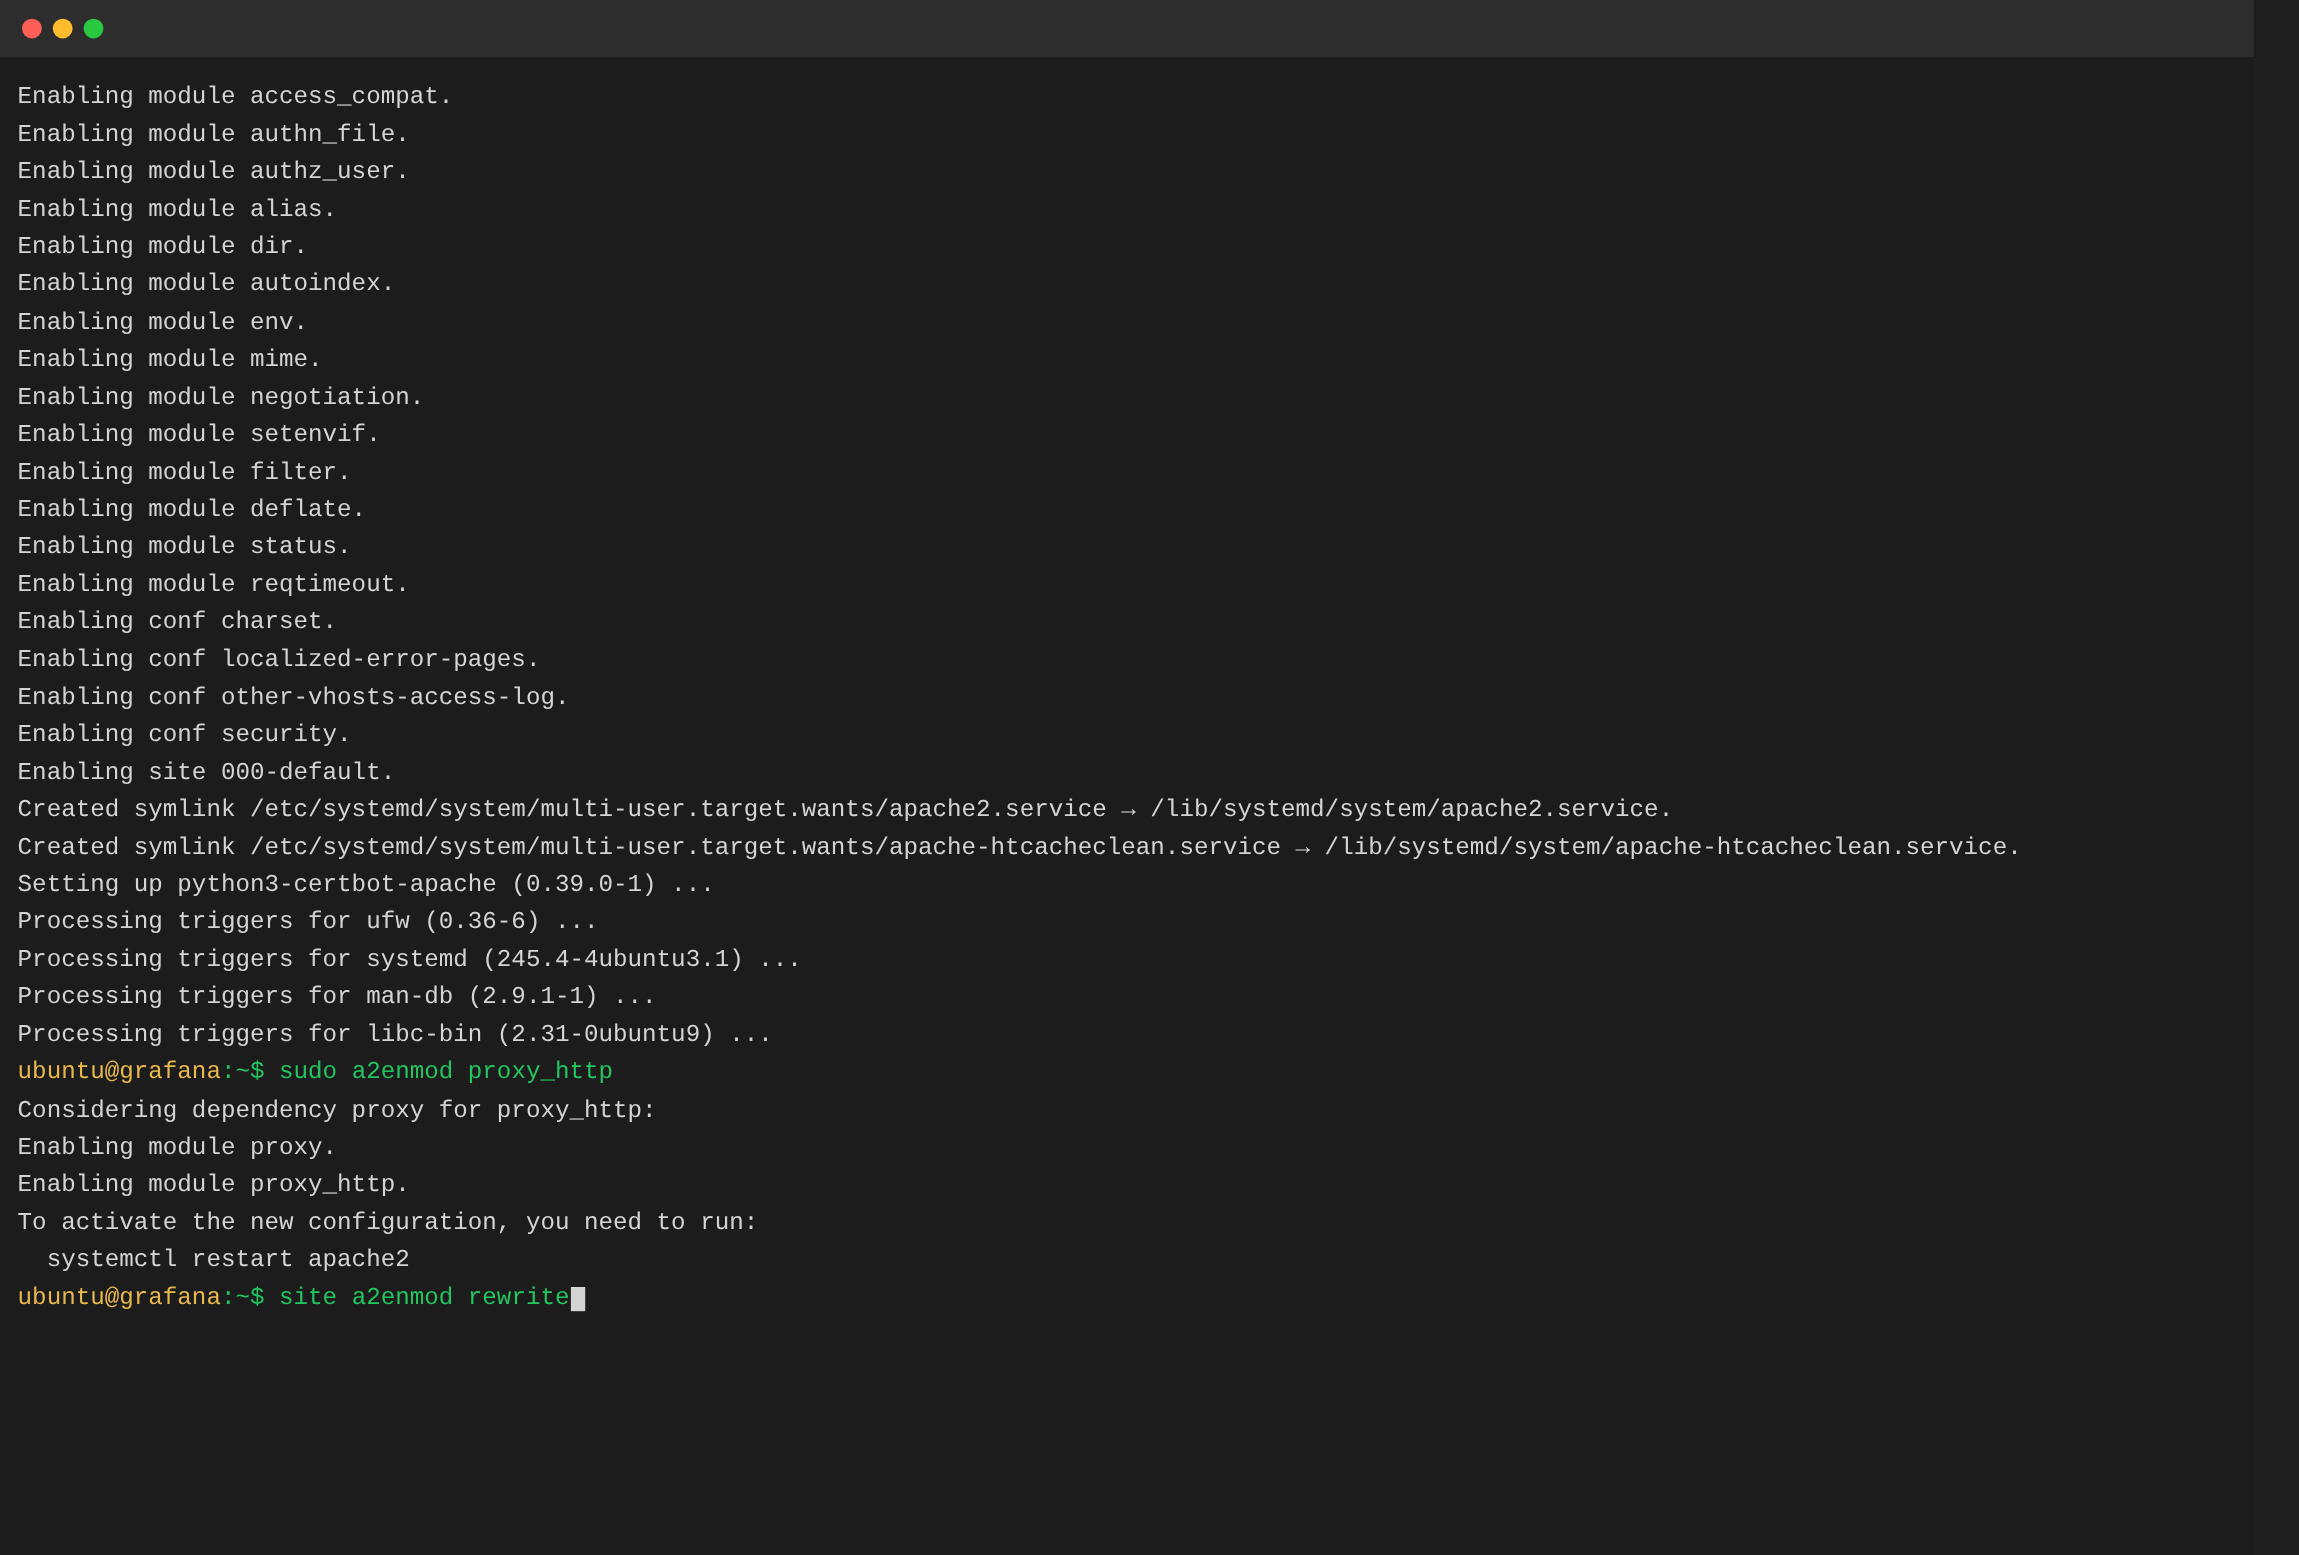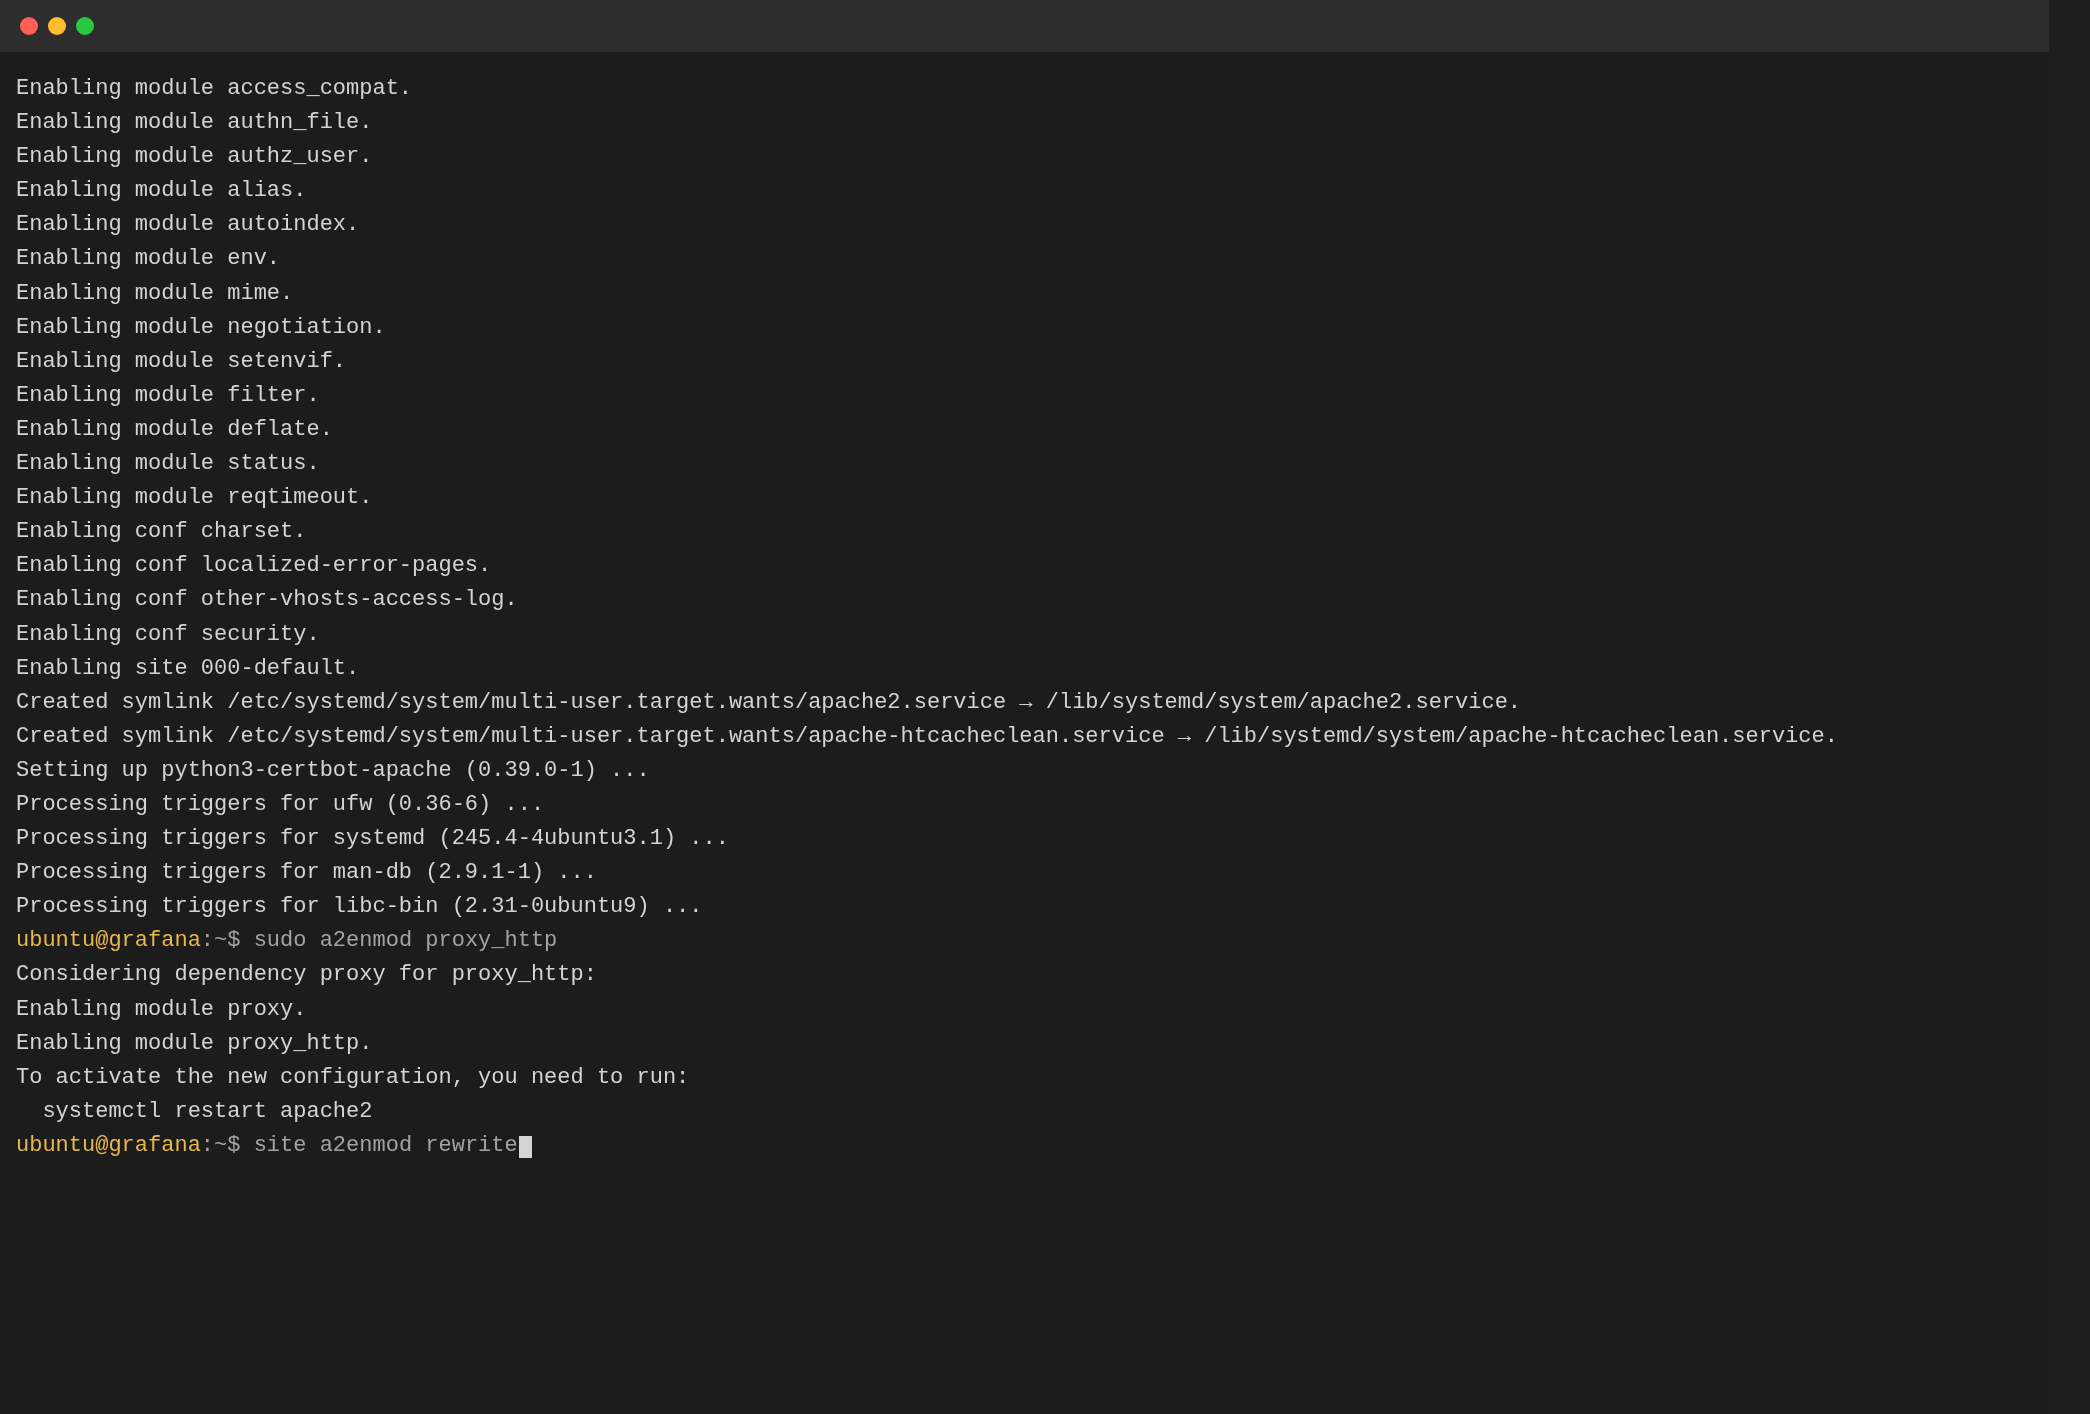--- a/index.html
+++ b/index.html
@@ -83,21 +83,21 @@
       white-space: pre-wrap;
       word-break: break-all;
     }
 
     .terminal-line .user-host {
       color: #e8b84b;
       font-weight: normal;
     }
 
     .terminal-line .dollar {
-      color: #a3a3a3;
+      color: #22c55e;
     }
 
     .cursor {
       display: inline-block;
       width: 13px;
       height: 22px;
       background: #d4d4d4;
       vertical-align: text-bottom;
       margin-left: 1px;
     }
@@ -113,20 +113,21 @@
       <div class="traffic-light maximize"></div>
     </div>
     <span class="titlebar-title"></span>
   </div>
   <div class="terminal-body">
     <div id="terminal-content">
         <div class="terminal-line">Enabling module access_compat.</div>
         <div class="terminal-line">Enabling module authn_file.</div>
         <div class="terminal-line">Enabling module authz_user.</div>
         <div class="terminal-line">Enabling module alias.</div>
+        <div class="terminal-line">Enabling module dir.</div>
         <div class="terminal-line">Enabling module autoindex.</div>
         <div class="terminal-line">Enabling module env.</div>
         <div class="terminal-line">Enabling module mime.</div>
         <div class="terminal-line">Enabling module negotiation.</div>
         <div class="terminal-line">Enabling module setenvif.</div>
         <div class="terminal-line">Enabling module filter.</div>
         <div class="terminal-line">Enabling module deflate.</div>
         <div class="terminal-line">Enabling module status.</div>
         <div class="terminal-line">Enabling module reqtimeout.</div>
         <div class="terminal-line">Enabling conf charset.</div>

